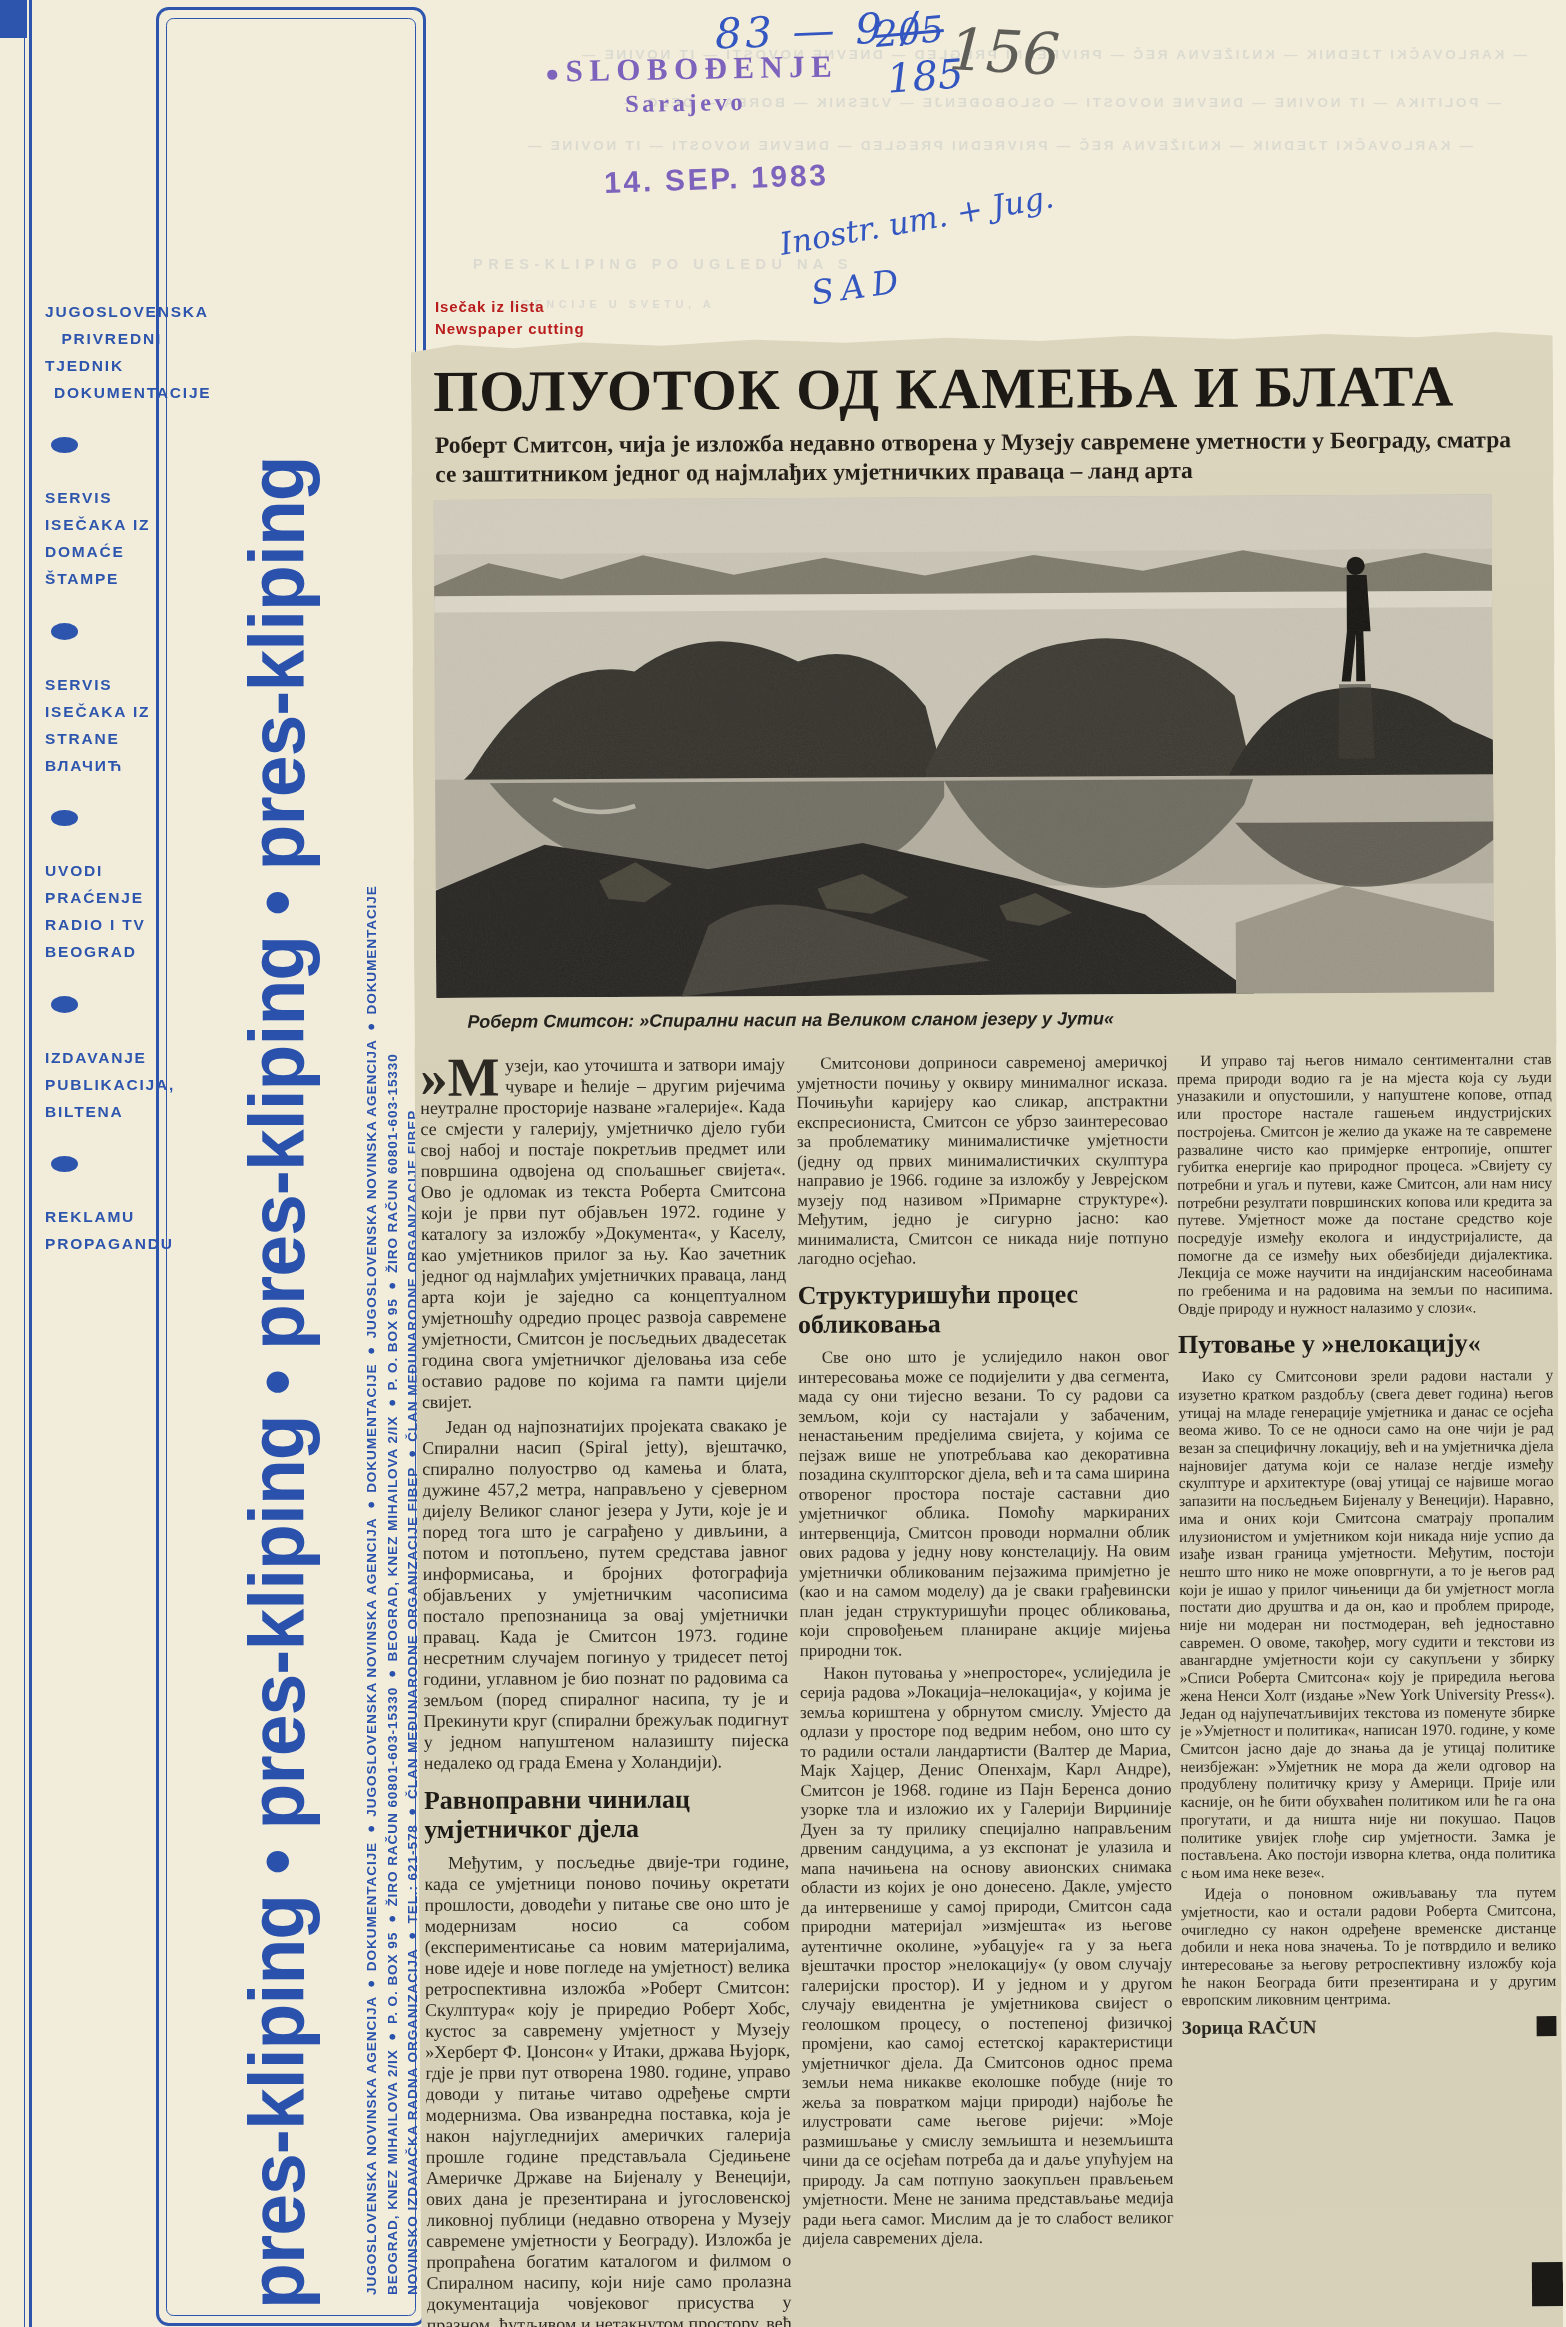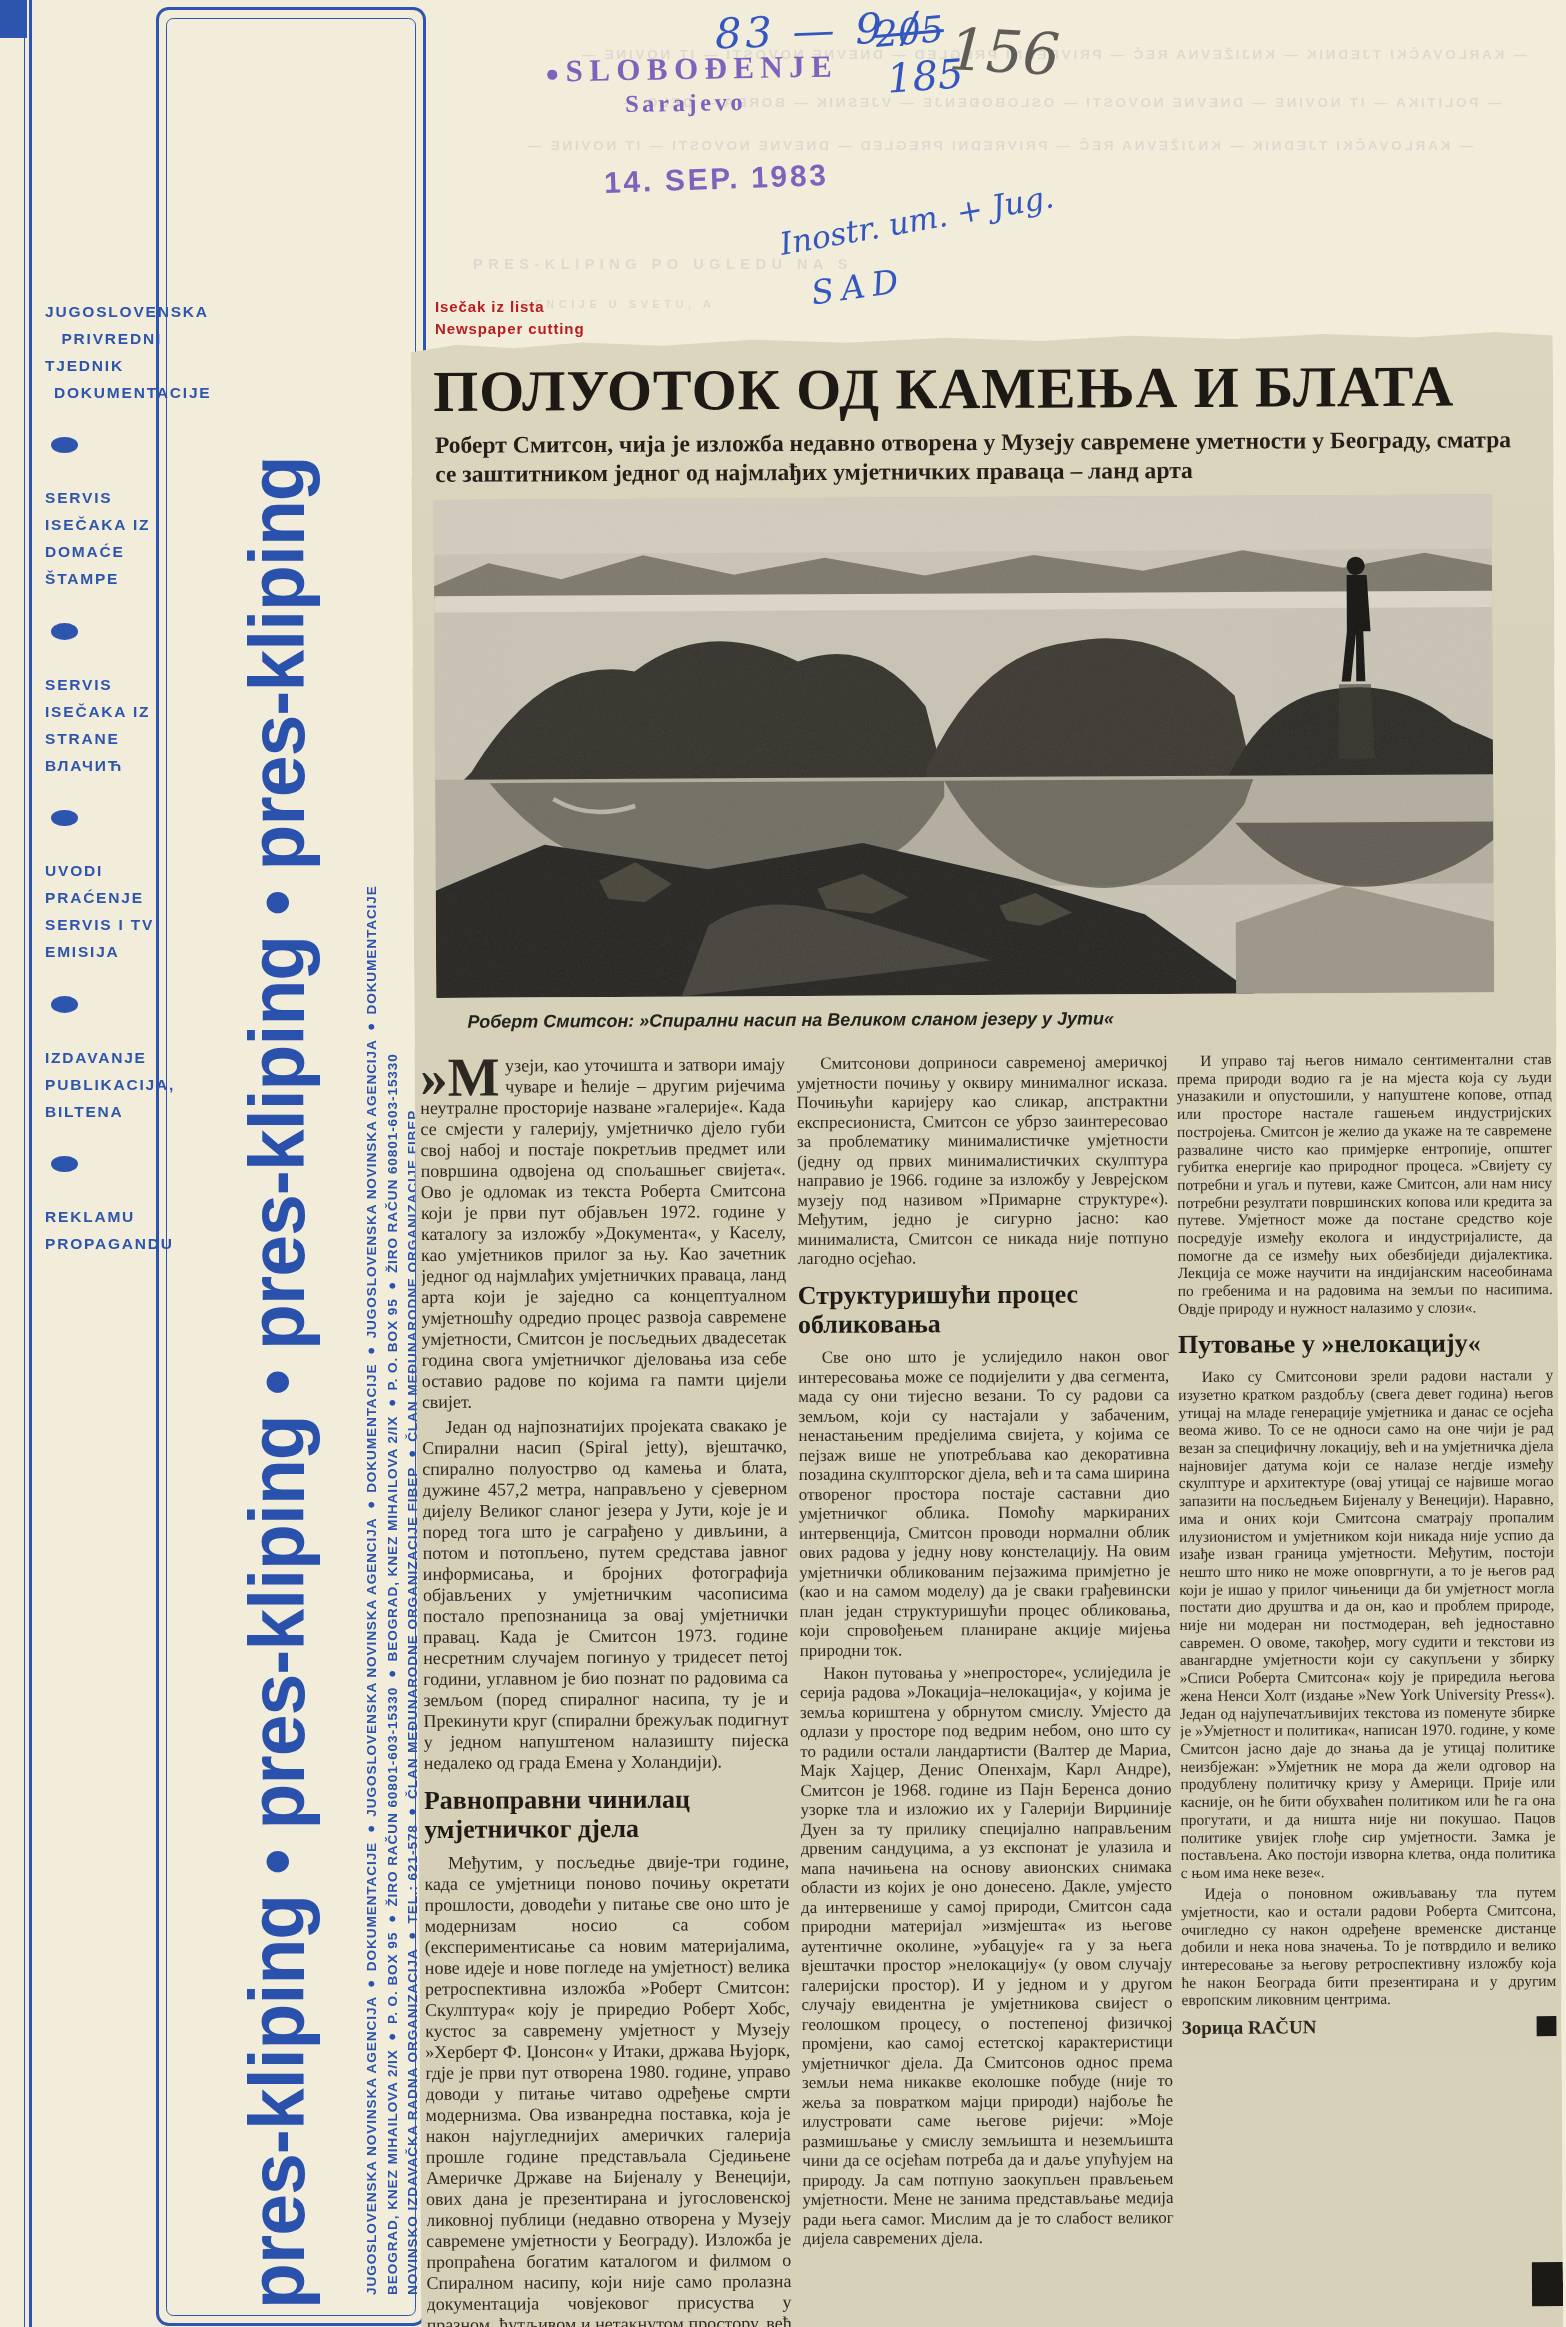--- a/index.html
+++ b/index.html
@@ -75,21 +75,21 @@
 <div class="svc-col">
   <div>JUGOSLOVENSKA</div>
   <div style="padding-left:16.4px;">PRIVREDNI</div>
   <div>TJEDNIK</div>
   <div style="padding-left:9px;">DOKUMENTACIJE</div>
   <div class="blue-oval"></div>
   <div class="svc-item">SERVIS ISEČAKA IZ DOMAĆE ŠTAMPE</div>
   <div class="blue-oval"></div>
   <div class="svc-item">SERVIS ISEČAKA IZ STRANE ВЛАЧИЋ</div>
   <div class="blue-oval"></div>
-  <div class="svc-item">UVODI PRAĆENJE SERVIS I TV EMISIJA</div>
+  <div class="svc-item">UVODI PRAĆENJE RADIO I TV BEOGRAD</div>
   <div class="blue-oval"></div>
   <div class="svc-item">IZDAVANJE PUBLIKACIJA, BILTENA</div>
   <div class="blue-oval"></div>
   <div class="svc-item">REKLAMU PROPAGANDU</div>
 </div>
 
 <div class="frame-outer">
   <div class="frame-inner"></div>
 </div>
 <div class="vtext logo-strip">pres-kliping • pres-kliping • pres-kliping • pres-kliping</div>

